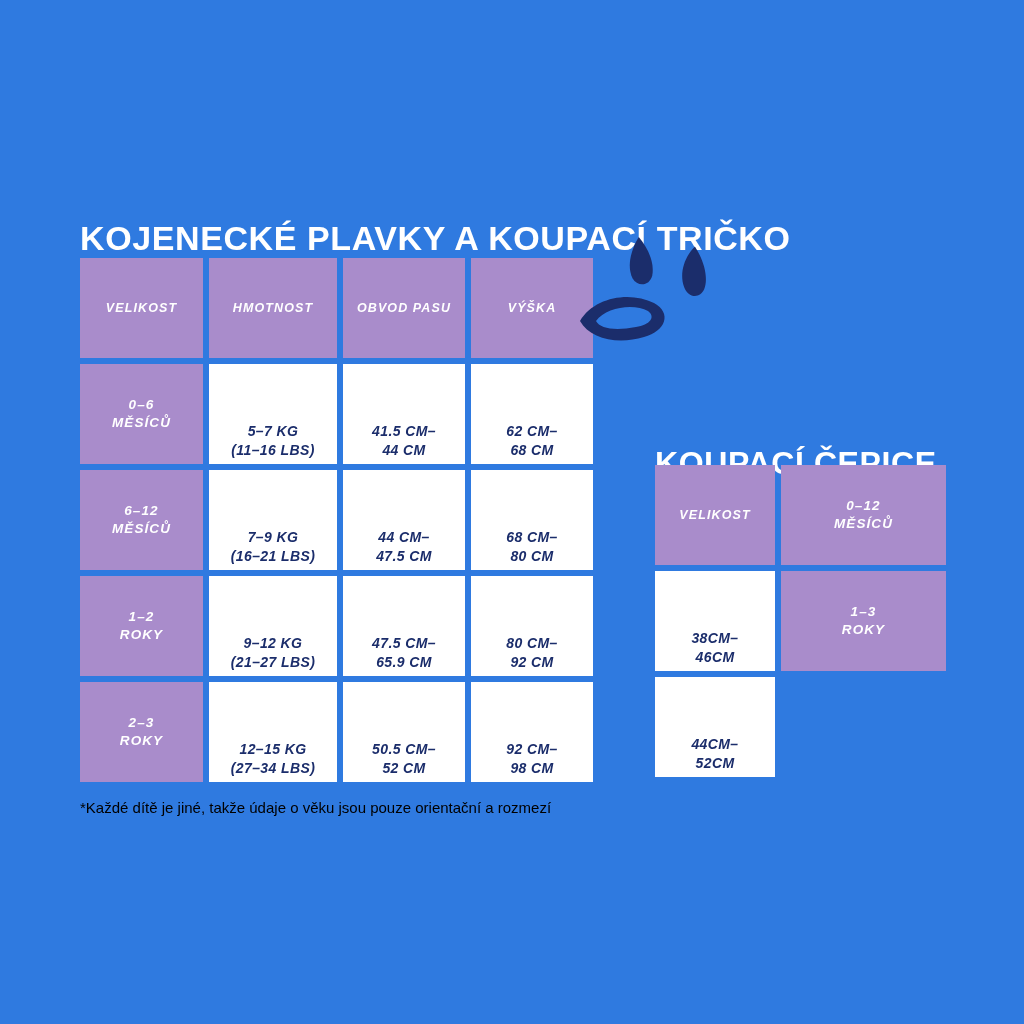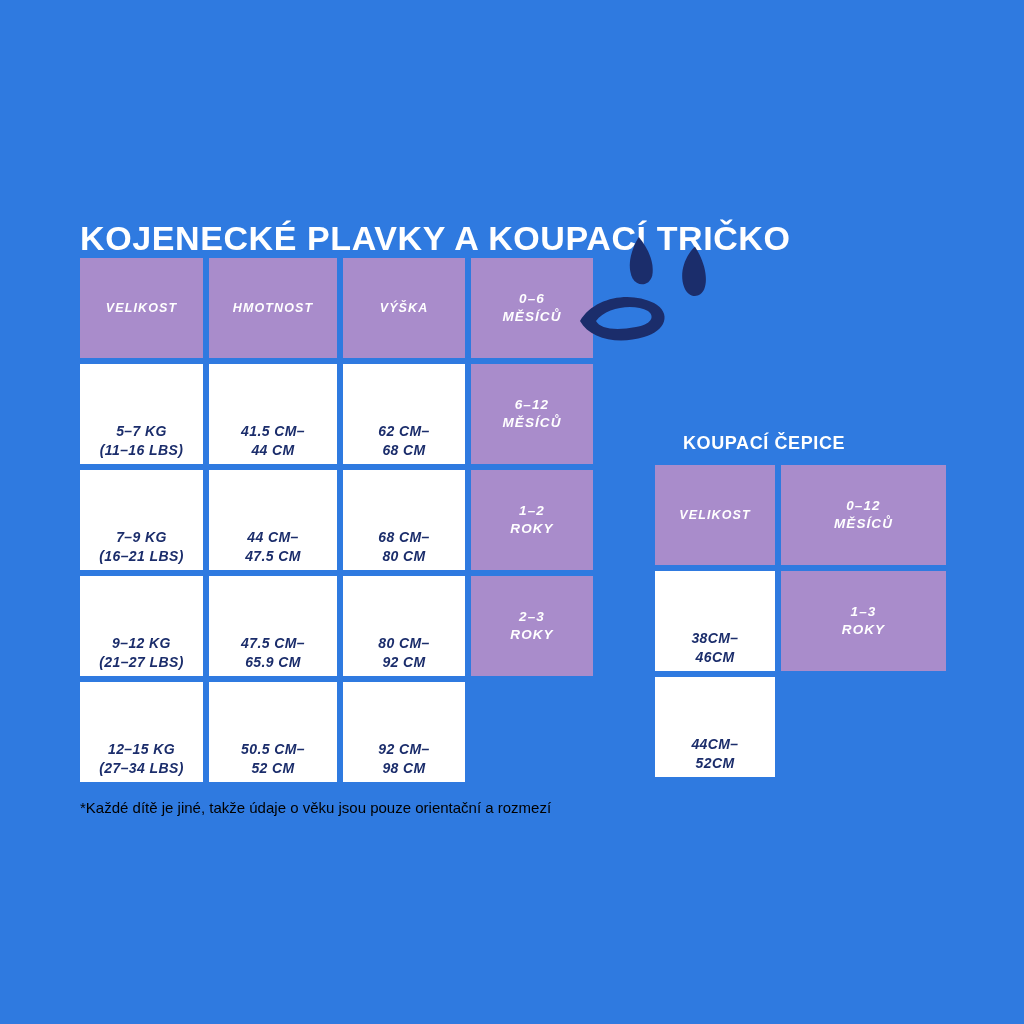--- a/index.html
+++ b/index.html
@@ -29,26 +29,25 @@
     font-weight: bold;
     letter-spacing: 0.6px;
     color: #ffffff;
     white-space: nowrap;
     text-align: center;
   }
   .second-title {
     position: absolute;
     left: 655px;
     top: 418px;
-    font-size: 18px;
+    font-size: 32px;
     font-weight: bold;
     letter-spacing: 0.6px;
     color: #ffffff;
     white-space: nowrap;
-    margin-left: 28px;
   }
 
   
   .table {
     position: absolute;
     display: grid;
     gap: 6px;
   }
   #table-main {
     left: 80px;
@@ -123,20 +122,21 @@
 </head>
 <body>
 
 <div class="page">
 
   <h1 class="main-title">KOJENECKÉ PLAVKY A KOUPACÍ TRIČKO</h1>
 
   <div class="table" id="table-main">
     <div class="cell head">VELIKOST</div>
     <div class="cell head">HMOTNOST</div>
+    <div class="cell head">OBVOD PASU</div>
     <div class="cell head">VÝŠKA</div>
 
     <div class="cell label">
       <div>
         <span class="line">0–6</span>
         <span class="line">MĚSÍCŮ</span>
       </div>
     </div>
     <div class="cell value">
       <div>

